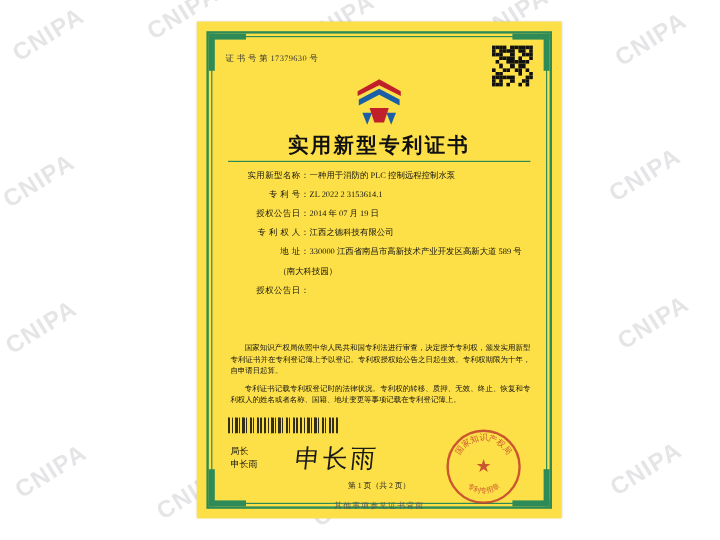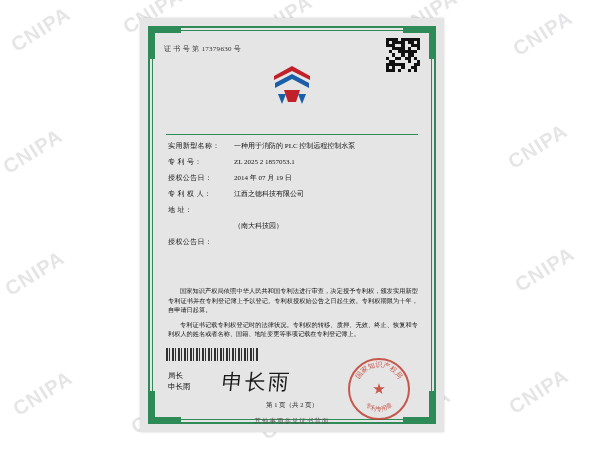--- a/index.html
+++ b/index.html
@@ -18,22 +18,22 @@
     font-size:20px;
     letter-spacing:1px;
     transform:rotate(-32deg);
     white-space:nowrap;
     pointer-events:none;
     user-select:none;
   }
   
   .sheet{
     position:absolute;
-    left:140px;top:18px;width:304px;height:414px;
-    background:#e5e5e5;
+    left:164px;top:18px;width:304px;height:414px;
+    background:#fde047;
     box-shadow:0 0 2px rgba(0,0,0,.18);
   }
   .border-outer{
     position:absolute;left:8px;top:8px;right:8px;bottom:8px;
     border:2px solid #2e8b57;
   }
   .border-inner{
     position:absolute;left:12px;top:12px;right:12px;bottom:12px;
     border:1px solid #2e8b57;
   }
@@ -70,23 +70,23 @@
     letter-spacing:2px;
   }
   .rule{
     position:absolute;left:26px;right:26px;top:116px;height:1px;background:#2e8b57;
   }
   .fields{
     position:absolute;left:28px;right:24px;top:124px;
     font-size:7px;line-height:1.35;color:#111;
   }
   .frow{display:flex;margin-bottom:6.5px;}
-  .flabel{width:66px;flex:0 0 66px;letter-spacing:.4px;}
+  .flabel{width:66px;flex:0 0 66px;letter-spacing:.4px;text-align:right;}
   .fval{flex:1;font-family:Liberation Serif, serif;}
-  .fval2{margin-left:66px;}
+  .fval2{margin-left:40px;}
   .para{
     position:absolute;left:28px;right:26px;top:268px;
     font-size:6.2px;line-height:1.55;color:#111;text-align:justify;
   }
   .para p{margin:0 0 5px 0;text-indent:12px;}
   .barcode{
     position:absolute;left:26px;top:330px;width:92px;height:13px;
     background:
       repeating-linear-gradient(90deg,#111 0 1px,transparent 1px 3px),
       repeating-linear-gradient(90deg,#111 0 2px,transparent 2px 6px);
@@ -235,41 +235,43 @@
   <div class="emblem">
     <svg width="60" height="42" viewBox="0 0 60 42" aria-hidden="true">
       <path d="M30 2 L48 12 L48 16 L30 7 L12 16 L12 12 Z" fill="#c0202a"></path>
       <path d="M30 10 L47 19 L47 24 L30 15 L13 24 L13 19 Z" fill="#1a5fa8"></path>
       <path d="M22 26 L38 26 L34 38 L26 38 Z" fill="#c0202a"></path>
       <path d="M16 30 L24 30 L20 40 Z" fill="#1a5fa8"></path>
       <path d="M36 30 L44 30 L40 40 Z" fill="#1a5fa8"></path>
     </svg>
   </div>
 
+  <div class="title">实用新型专利证书</div>
   <div class="rule"></div>
 
   <div class="fields" id="fields">
       <div class="frow">
         <div class="flabel">实用新型名称：</div>
         <div class="fval">一种用于消防的 PLC 控制远程控制水泵</div>
       </div>
       <div class="frow">
         <div class="flabel">专 利 号：</div>
-        <div class="fval">ZL 2025 2 1857053.1</div>
+        <div class="fval">ZL 2022 2 3153614.1</div>
       </div>
       <div class="frow">
         <div class="flabel">授权公告日：</div>
         <div class="fval">2014 年 07 月 19 日</div>
       </div>
       <div class="frow">
         <div class="flabel">专 利 权 人：</div>
         <div class="fval">江西之德科技有限公司</div>
       </div>
       <div class="frow">
         <div class="flabel">地       址：</div>
+        <div class="fval">330000 江西省南昌市高新技术产业开发区高新大道 589 号</div>
       </div>
       <div class="frow">
         <div class="fval fval2">（南大科技园）</div>
       </div>
       <div class="frow">
         <div class="flabel">授权公告日：</div>
       </div>
     </div>
 
   <div class="para" id="paragraphs">

